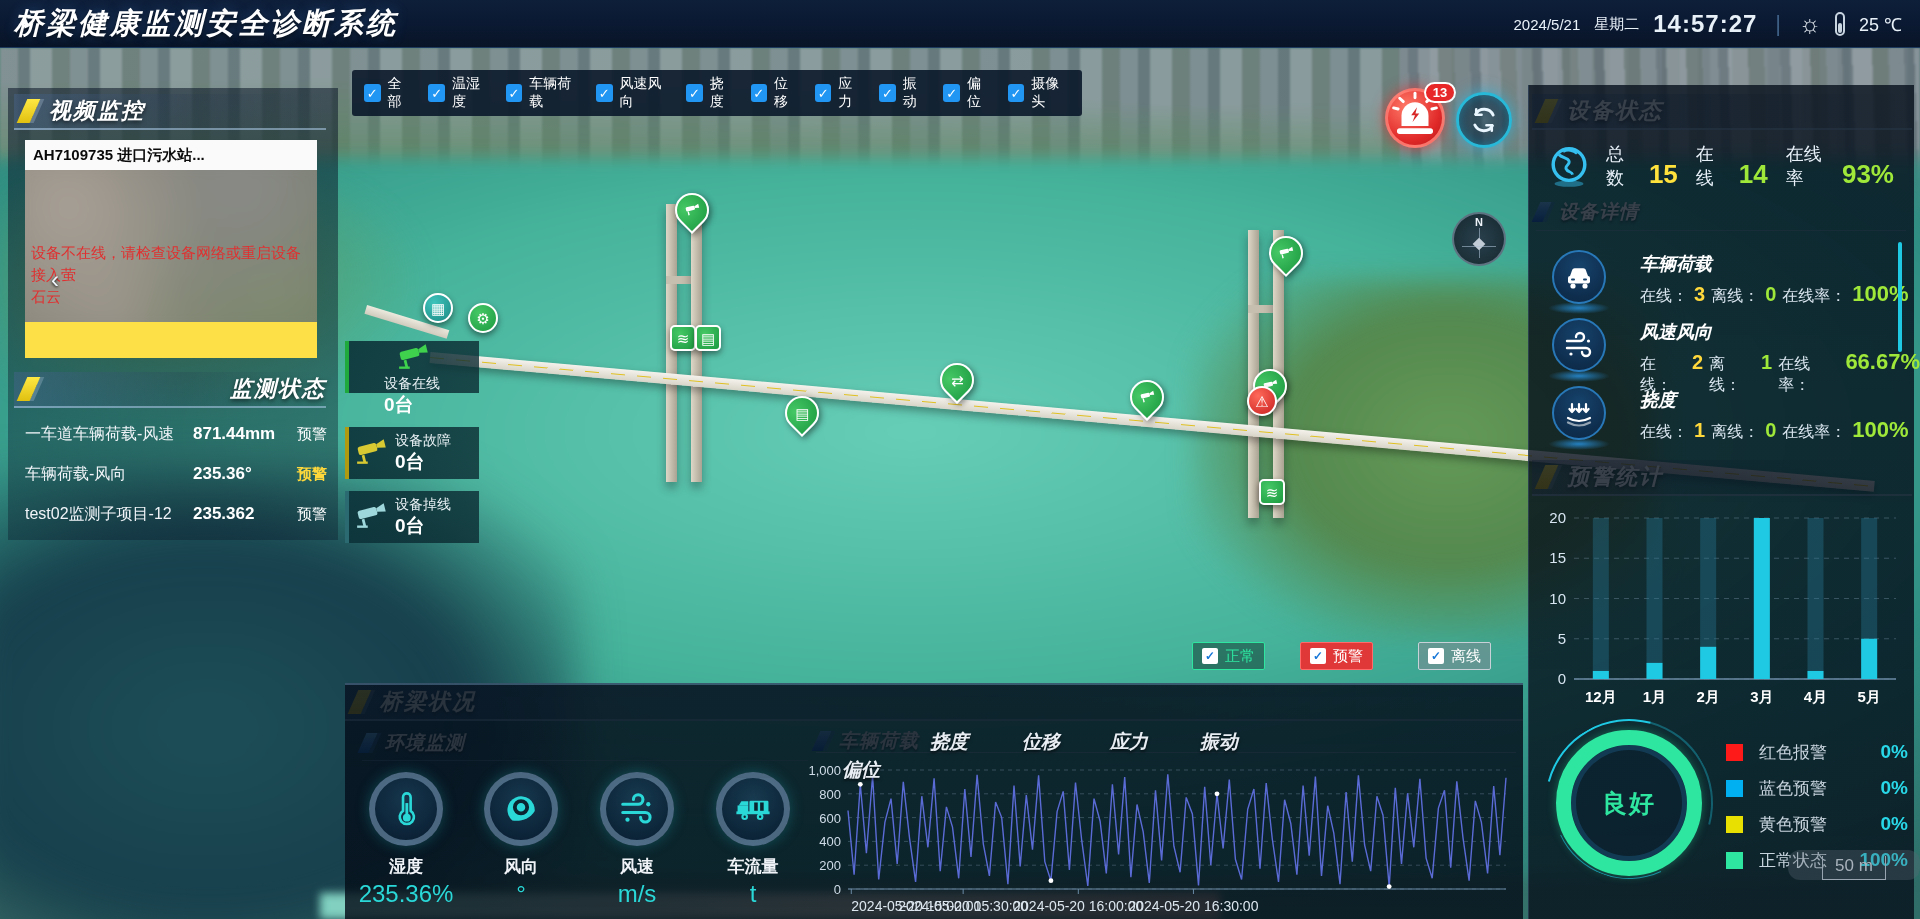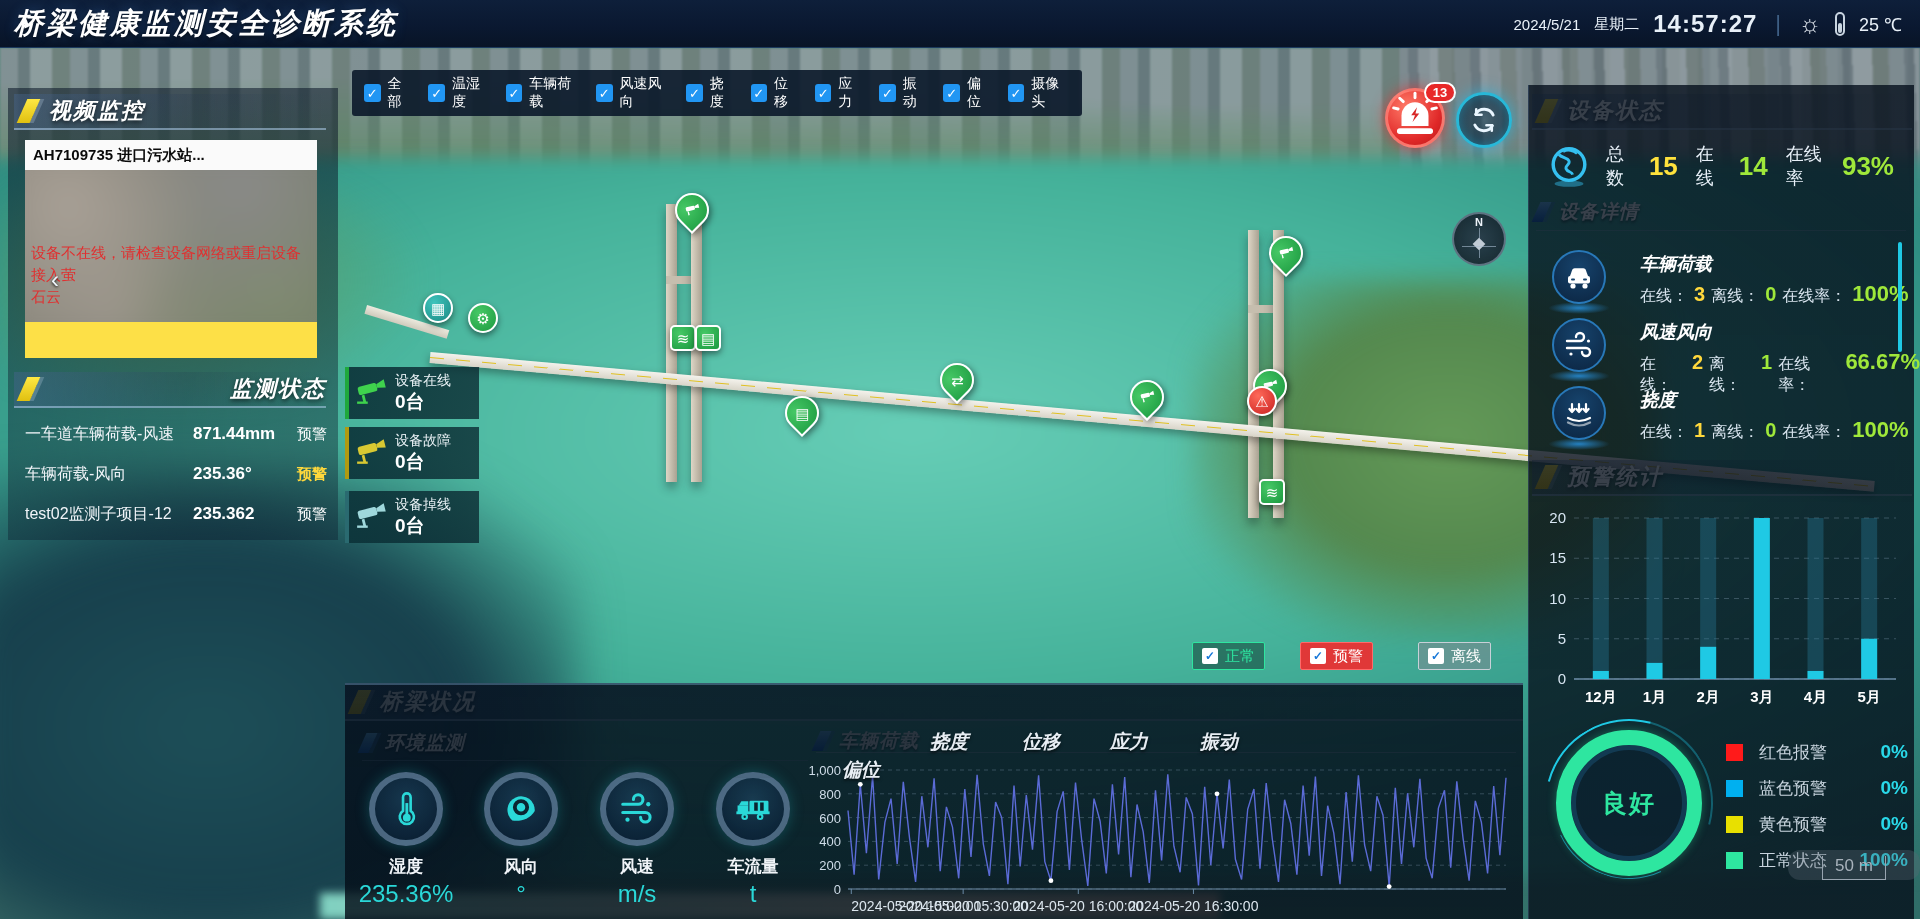--- a/index.html
+++ b/index.html
@@ -171,21 +171,21 @@
     text-shadow:0 2px 3px rgba(0,0,0,.6); }
   #trend-chart { position:absolute; left:800px; top:756px; z-index:17; }
 
   
   .right-panel { position:absolute; left:1528px; top:85px; width:386px; height:834px; z-index:16;
     background:linear-gradient(180deg, rgba(5,15,28,.80), rgba(4,12,24,.78));
     border-left:1px solid rgba(80,110,150,.35); }
   .totals { position:absolute; left:1546px; top:142px; width:348px; height:48px; z-index:17;
     display:flex; align-items:center; }
   .globe-ic { width:46px; height:46px; flex:none; margin-right:14px; }
-  .t-pair { display:flex; align-items:center; gap:16px; margin-right:18px; }
+  .t-pair { display:flex; align-items:flex-end; gap:16px; margin-right:18px; }
   .t-lbl { color:#e8f0f8; font-size:18px; }
   .t-val-y { color:#ffe23c; font-size:26px; font-weight:bold; }
   .t-val-g { color:#9fe83a; font-size:26px; font-weight:bold; }
   .dev-row-ic { position:absolute; left:1552px; width:54px; height:54px; border-radius:50%; z-index:17;
     border:2px solid #2878b8; background:radial-gradient(circle at 50% 30%, #16436c, #0b2440);
     display:flex; align-items:center; justify-content:center; }
   .dev-row-ic::after { content:""; position:absolute; left:-6px; right:-6px; bottom:-12px; height:12px; border-radius:50%;
     background:radial-gradient(ellipse, rgba(40,150,230,.8), transparent 70%); }
   .dev-row-ic svg { width:32px; height:32px; }
   .dev-title { position:absolute; left:1640px; color:#fff; font-size:18px; font-style:italic; font-weight:bold; z-index:17; }
@@ -418,21 +418,21 @@
         <path d="M5.5 15.5A7 7 0 0 0 18 16"></path>
       <path d="M6.5 4.5v3.8h3.8" stroke-width="1.8"></path>
         <path d="M17.5 19.5v-3.8h-3.8" stroke-width="1.8"></path>
     </svg>
   </div>
   <div class="compass">
     <span class="n">N</span>
     <span class="diamond"></span>
   </div>
 
-  <div class="dev-card" style="top:367px;">
+  <div class="dev-card" style="top:341px;flex-direction:column;">
     <span class="bar" style="background:#1fa83c;"></span>
     <svg viewBox="0 0 32 32" style="color:#3fd24d" fill="currentColor">
       <g transform="rotate(-14 13 13)">
           <rect x="3" y="8" width="18" height="8" rx="2"></rect>
           <path d="M21 9.5l8-2.8v8l-8-1.8z"></path>
         </g>
       <rect x="7" y="18" width="2.6" height="7" transform="rotate(-14 8 21)"></rect>
         <rect x="2" y="24" width="10" height="2.2"></rect>
     </svg>
     <div class="txt">

